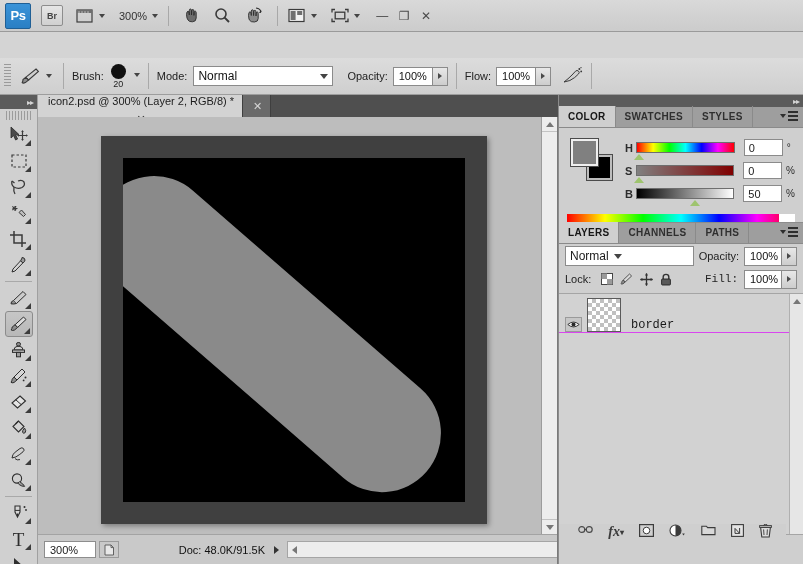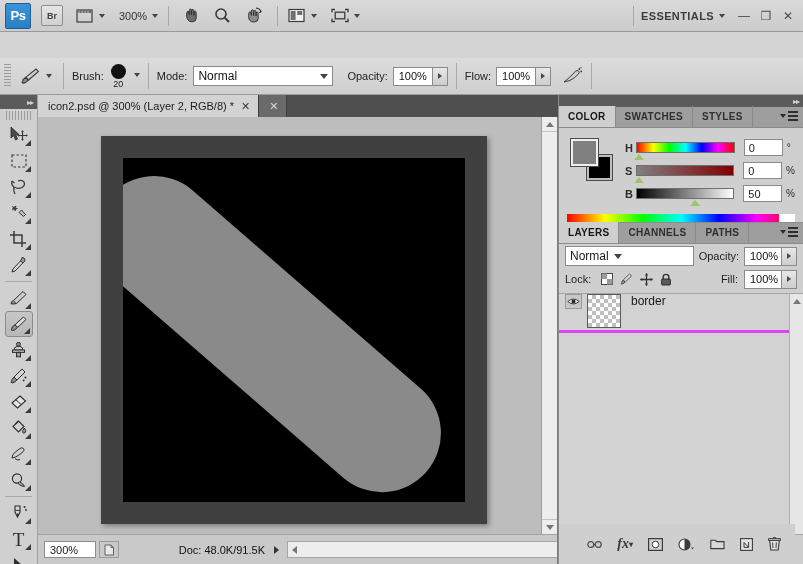--- a/index.html
+++ b/index.html
@@ -119,21 +119,21 @@
   
   .tabbar {
     position: absolute; left: 38px; top: 95px; right: 245px; height: 22px;
     background: #4f4f4f; display:flex; align-items:flex-end;
   }
   .dtab {
     height: 22px; display:flex; align-items:center; gap:7px;
     padding: 0 8px 0 10px; font-size: 11px;
     background: #6a6a6a; color:#e8e8e8; border-right:1px solid #3f3f3f;
   }
-  .dtab.active { background: #d3d3d3; color:#1c1c1c; }
+  .dtab.active { background: #d3d3d3; color:#1c1c1c;flex-direction:column; }
   .xmark { font-size: 11px; line-height:1; opacity:.85; }
 
   
   .docarea {
     position: absolute; left: 38px; top: 117px; right: 245px; bottom: 0;
     background: #bdbdbd; border-right: 1px solid #7a7a7a;
   }
   .canvaswrap {
     position:absolute; left:0; top:0; right:16px; bottom:30px;
     background:#bdbdbd; overflow:hidden;
@@ -240,42 +240,42 @@
   .layers { position:absolute; left:0; right:0; top:127px; bottom:0; background:#cfcfcf;
             border-top:1px solid #8c8c8c; }
   .blendrow { height: 24px; display:flex; align-items:center; padding: 3px 6px; gap:5px; }
   .blendcombo { width:142px; height:20px; border:1px solid #8b8b8b; background:#fff;
     display:flex;align-items:center;padding:0 4px; font-size:12px; }
   .lockrow { height:22px; display:flex; align-items:center; padding: 0 6px; gap:6px; }
   .lockicons { display:flex; align-items:center; gap:7px; margin-left:4px; }
   .layerlist { position:absolute; left:0; right:0; top:70px; bottom:29px;
                background:#d2d2d2; border-top:1px solid #a5a5a5; border-bottom:1px solid #a5a5a5;
                overflow:hidden; }
-  .lrow { height: 39px; display:flex; align-items:flex-start; border-bottom:3px solid #d946ef;
-          background:#d2d2d2; }
+  .lrow { height: 39px; display:flex; align-items:flex-end; border-bottom:1px solid #d946ef;
+          background:#d2d2d2;font-family:Liberation Mono, monospace; }
   .lrow.sel { background:#2d8fe8; }
   .eye { width:28px; display:flex;align-items:center;justify-content:center; }
   .eyebox { width:17px;height:15px; border:1px solid #9a9a9a; background:#c7c7c7;
             display:flex;align-items:center;justify-content:center; }
   .thumbbox { width:34px; height:34px; border:1px solid #5a5a5a; position:relative; overflow:hidden;
     background-image:
       linear-gradient(45deg,#c0c0c0 25%,transparent 25%,transparent 75%,#c0c0c0 75%),
       linear-gradient(45deg,#c0c0c0 25%,transparent 25%,transparent 75%,#c0c0c0 75%);
     background-size: 8px 8px; background-position: 0 0, 4px 4px; background-color:#fff;
   }
   .thumbbox.black { background:#000; background-image:none; }
   .thumbbox.selected { outline:2px solid #1c1c1c; outline-offset:0px; }
   .thumb-stroke { position:absolute; width:34px; height:11px; background:#8a8a8a;
      border-radius:6px; left:0px; top:11px; transform:rotate(41deg); transform-origin:6px 6px; }
   .lname { margin-left:10px; font-size:12px; color:#191919; }
   .lrow.sel .lname { color:#fff; }
   .lpanel-scroll { position:absolute; right:0; top:0; width:14px; bottom:0; background:#e6e6e6;
                    border-left:1px solid #b0b0b0; }
-  .lfooter { position:absolute; left:0; right:8px; bottom:0; height:40px;
-             background:#cfcfcf; display:flex; align-items:center; justify-content:flex-end;
+  .lfooter { position:absolute; left:0; right:17px; bottom:0; height:40px;
+             background:#cfcfcf; display:flex; align-items:flex-start; justify-content:flex-end;
              gap:15px; padding-right:14px; }
   .ficon { color:#3b3b3b; display:flex;align-items:center;justify-content:center; }
   svg { display:block; }
 </style>
 </head>
 <body>
 
 <div class="app">
 
   <div class="appbar">
@@ -350,25 +350,20 @@
     <div class="bar-item" style="margin-left:8px;">
       <span>
         <svg width="18" height="15" viewBox="0 0 18 15">
           <path d="M1 4.5 L1 1.5 L4 1.5 M14 1.5 L17 1.5 L17 4.5 M17 10.5 L17 13.5 L14 13.5 M4 13.5 L1 13.5 L1 10.5" fill="none" stroke="#3a3a3a" stroke-width="1.3"></path>
           <rect x="4.2" y="4.2" width="9.6" height="6.6" fill="none" stroke="#3a3a3a" stroke-width="1.3"></rect>
         </svg>
       </span>
       <span class="caret sm"></span>
     </div>
 
-    <div class="essentials">
-      <div class="bar-sep"></div>
-      <span>ESSENTIALS</span>
-      <span class="caret sm"></span>
-    </div>
 
     <div class="wbtn" style="margin-left:8px;">—</div>
     <div class="wbtn">❐</div>
     <div class="wbtn" style="margin-right:4px;">✕</div>
   </div>
 
 
   <div class="optionsbar">
     <div class="grip"></div>
     <div class="bar-item">
@@ -735,21 +730,21 @@
               <path d="M6.5 0 L5 2.4 L8 2.4 Z M6.5 13 L5 10.6 L8 10.6 Z M0 6.5 L2.4 5 L2.4 8 Z M13 6.5 L10.6 5 L10.6 8 Z" fill="#333"></path>
             </svg>
           </span>
           <span>
             <svg width="12" height="13" viewBox="0 0 12 13">
               <path d="M3.2 6 L3.2 4 Q3.2 1.4 6 1.4 Q8.8 1.4 8.8 4 L8.8 6" fill="none" stroke="#333" stroke-width="1.4"></path>
               <rect x="1.6" y="6" width="8.8" height="6" rx="0.8" fill="#5a5a5a" stroke="#222" stroke-width="0.9"></rect>
             </svg>
           </span>
         </div>
-        <span class="lbl" style="margin-left:auto;">Fill:</span>
+        <span class="lbl" style="margin-left:auto;font-family:Liberation Mono, monospace;">Fill:</span>
         <div style="display:flex;">
           <div class="numfield" style="width:38px;">100%</div>
           <div class="numbtn"></div>
         </div>
       </div>
 
       <div class="layerlist">
 
         <div class="lrow">
           <div class="eye">

